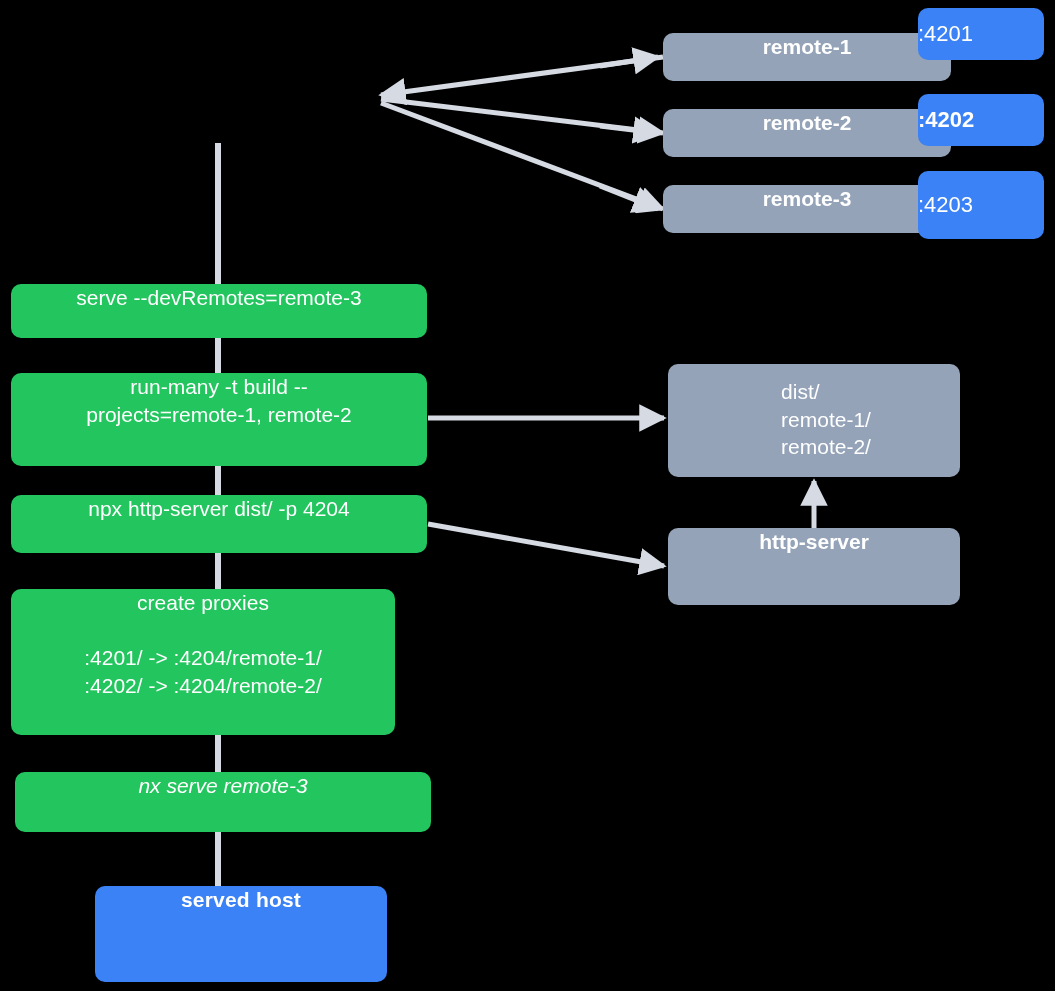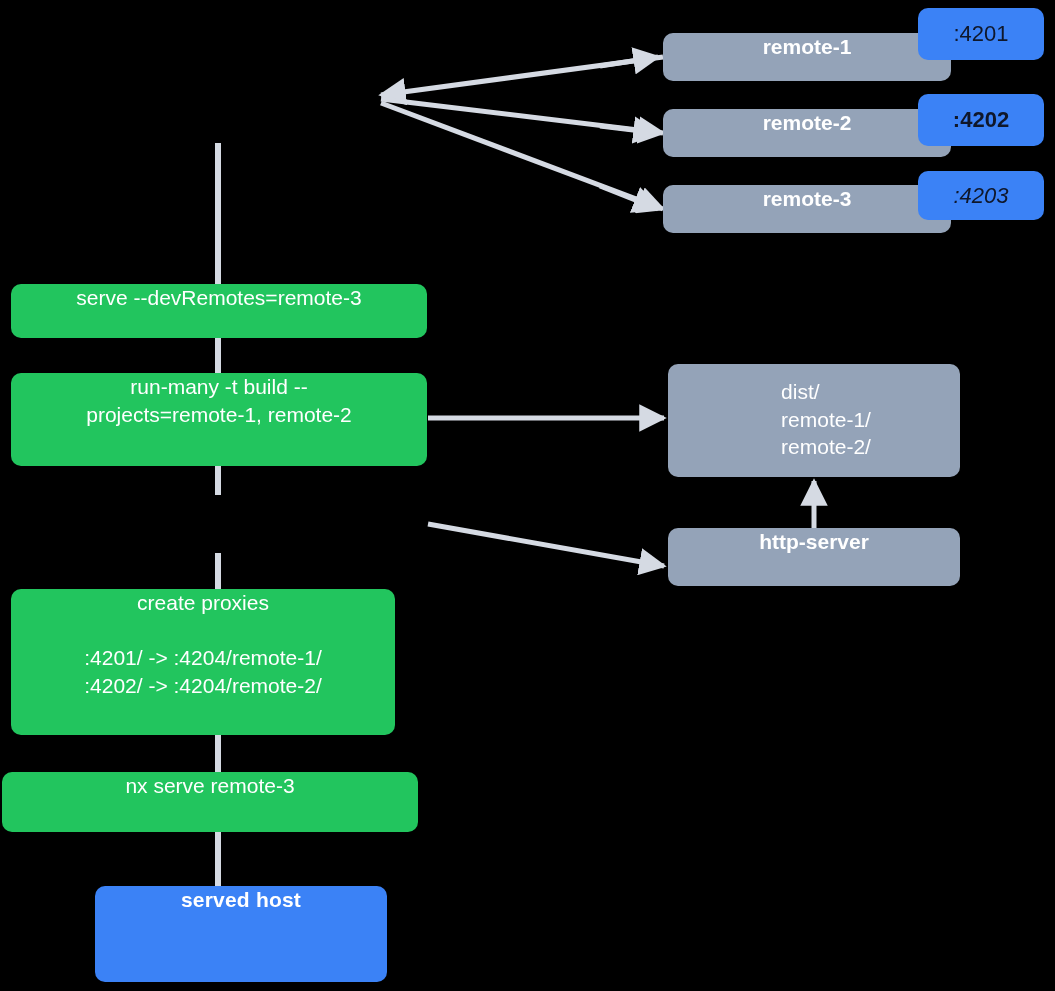--- a/index.html
+++ b/index.html
@@ -68,26 +68,26 @@
     justify-content: center;
     text-align: left;
     padding: 14px 0 0 24px;
     font-weight: normal;
   }
   .badge {
     position: absolute;
     box-sizing: border-box;
     background: #3B82F6;
     border-radius: 10px;
-    color: #0f172a;
+    color: #ffffff;
     font-size: 22px;
     font-weight: normal;
     display: flex;
     align-items: center;
-    justify-content: center;
+    justify-content: flex-start;
   }
 </style>
 </head>
 <body>
 
 <div id="stage">
 
   <svg id="edges" viewBox="0 0 1055 991" width="1055" height="991" xmlns="http://www.w3.org/2000/svg">
     <defs>
       <marker id="arrow-right" viewBox="0 0 10 10" refX="9" refY="5" markerWidth="5.5" markerHeight="5.5" orient="auto-start-reverse">
@@ -132,29 +132,32 @@
 
   <div class="node cmd" style="left:11px; top:284px; width:416px; height:54px;">
     <span>serve --devRemotes=remote-3</span>
   </div>
 
   <div class="node cmd" style="left:11px; top:373px; width:416px; height:93px;">
     <span>run-many -t build --
 projects=remote-1, remote-2</span>
   </div>
 
+  <div class="node cmd" style="left:11px; top:495px; width:416px; height:58px;">
+    <span>npx http-server dist/ -p 4204</span>
+  </div>
 
   <div class="node cmd" style="left:11px; top:589px; width:384px; height:146px;">
     <span>create proxies
 
 :4201/ -&gt; :4204/remote-1/
 :4202/ -&gt; :4204/remote-2/</span>
   </div>
 
-  <div class="node cmd" style="left:2px; top:772px; width:416px; height:60px;">
+  <div class="node cmd" style="left:15px; top:772px; width:416px; height:60px;font-style:italic;">
     <span>nx serve remote-3</span>
   </div>
 
   <div class="node served" style="left:72px; top:886px; width:292px; height:96px;margin-left:23px;">
     <span>served host</span>
   </div>
 
   <div class="node gray bold" style="left:663px; top:33px; width:288px; height:48px;">
     <span>remote-1</span>
   </div>
@@ -165,27 +168,27 @@
   <div class="node gray bold" style="left:663px; top:109px; width:288px; height:48px;">
     <span>remote-2</span>
   </div>
   <div class="badge" style="left:918px; top:94px; width:126px; height:52px;font-weight:bold;">
     <span>:4202</span>
   </div>
 
   <div class="node gray bold" style="left:663px; top:185px; width:288px; height:48px;">
     <span>remote-3</span>
   </div>
-  <div class="badge" style="left:918px; top:171px; width:126px; height:49px;font-style:italic;">
+  <div class="badge" style="left:918px; top:171px; width:126px; height:68px;">
     <span>:4203</span>
   </div>
 
   <div class="node gray dir" style="left:668px; top:364px; width:292px; height:113px;">
     <span>dist/
       remote-1/
       remote-2/</span>
   </div>
 
-  <div class="node gray bold" style="left:668px; top:528px; width:292px; height:58px;">
+  <div class="node gray bold" style="left:668px; top:528px; width:292px; height:77px;">
     <span>http-server</span>
   </div>
 
 </div>
 
 </body></html>

